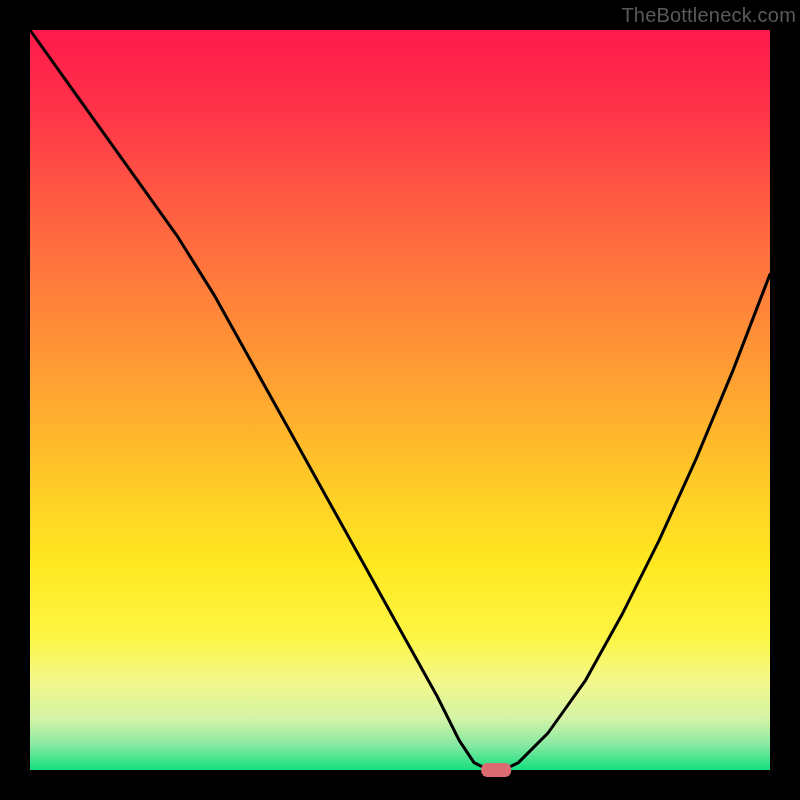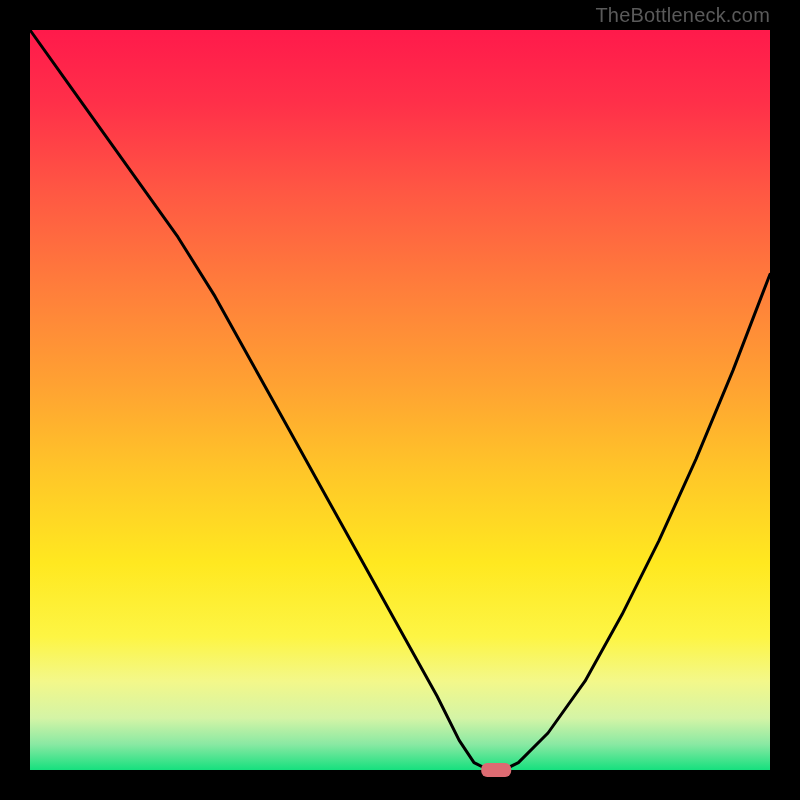--- a/index.html
+++ b/index.html
@@ -14,21 +14,21 @@
     position: relative;
     width: 800px;
     height: 800px;
   }
   svg {
     display: block;
   }
   .watermark {
     position: absolute;
     top: 4px;
-    right: 30px;
+    right: 4px;
     font-family: Arial, Helvetica, sans-serif;
     font-size: 20px;
     color: #5a5a5a;
     letter-spacing: 0.2px;
     user-select: none;
   }
 </style>
 </head>
 <body>
 

